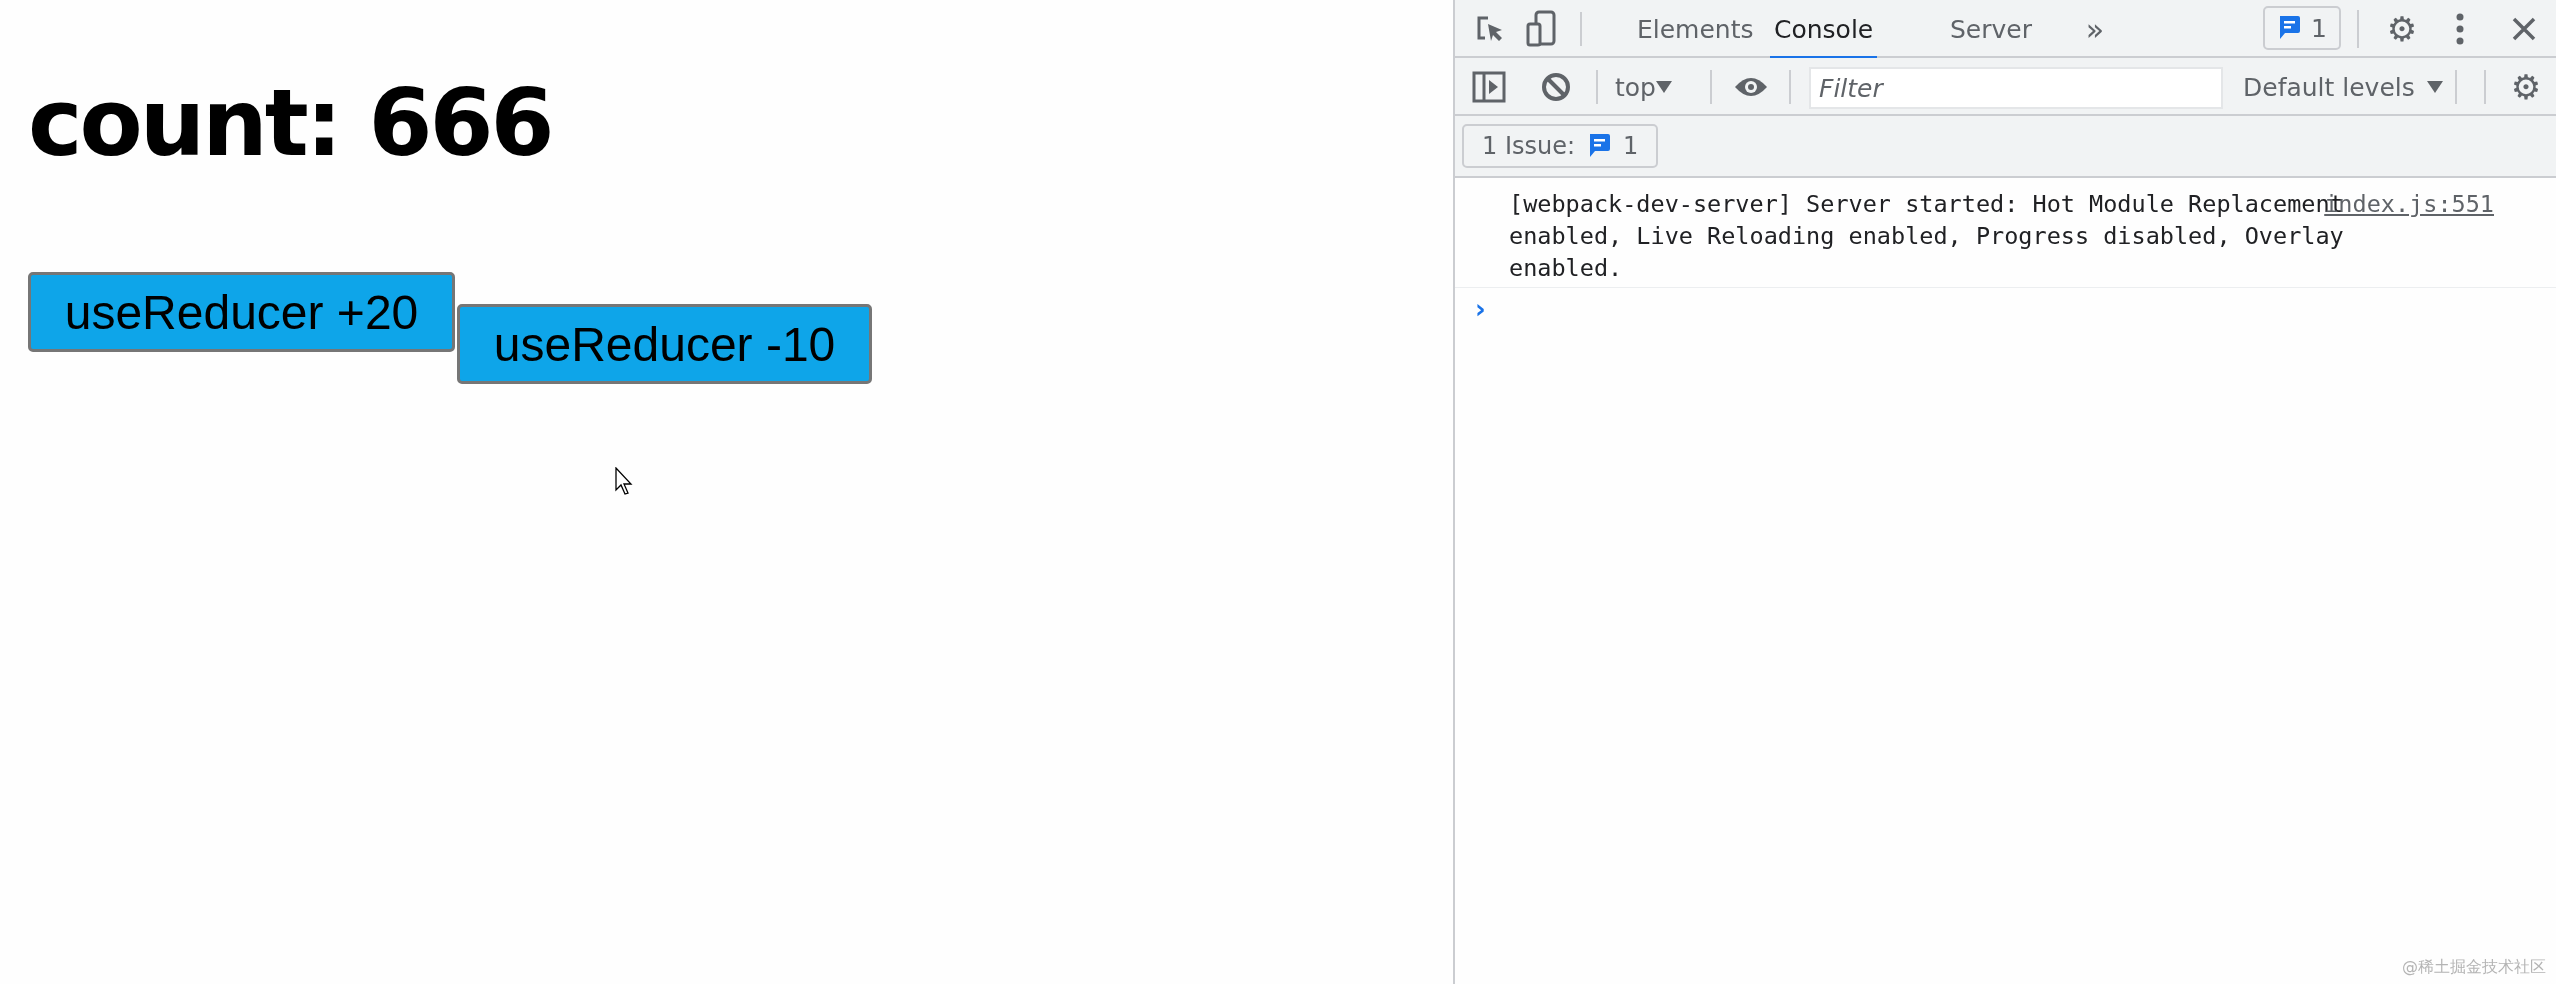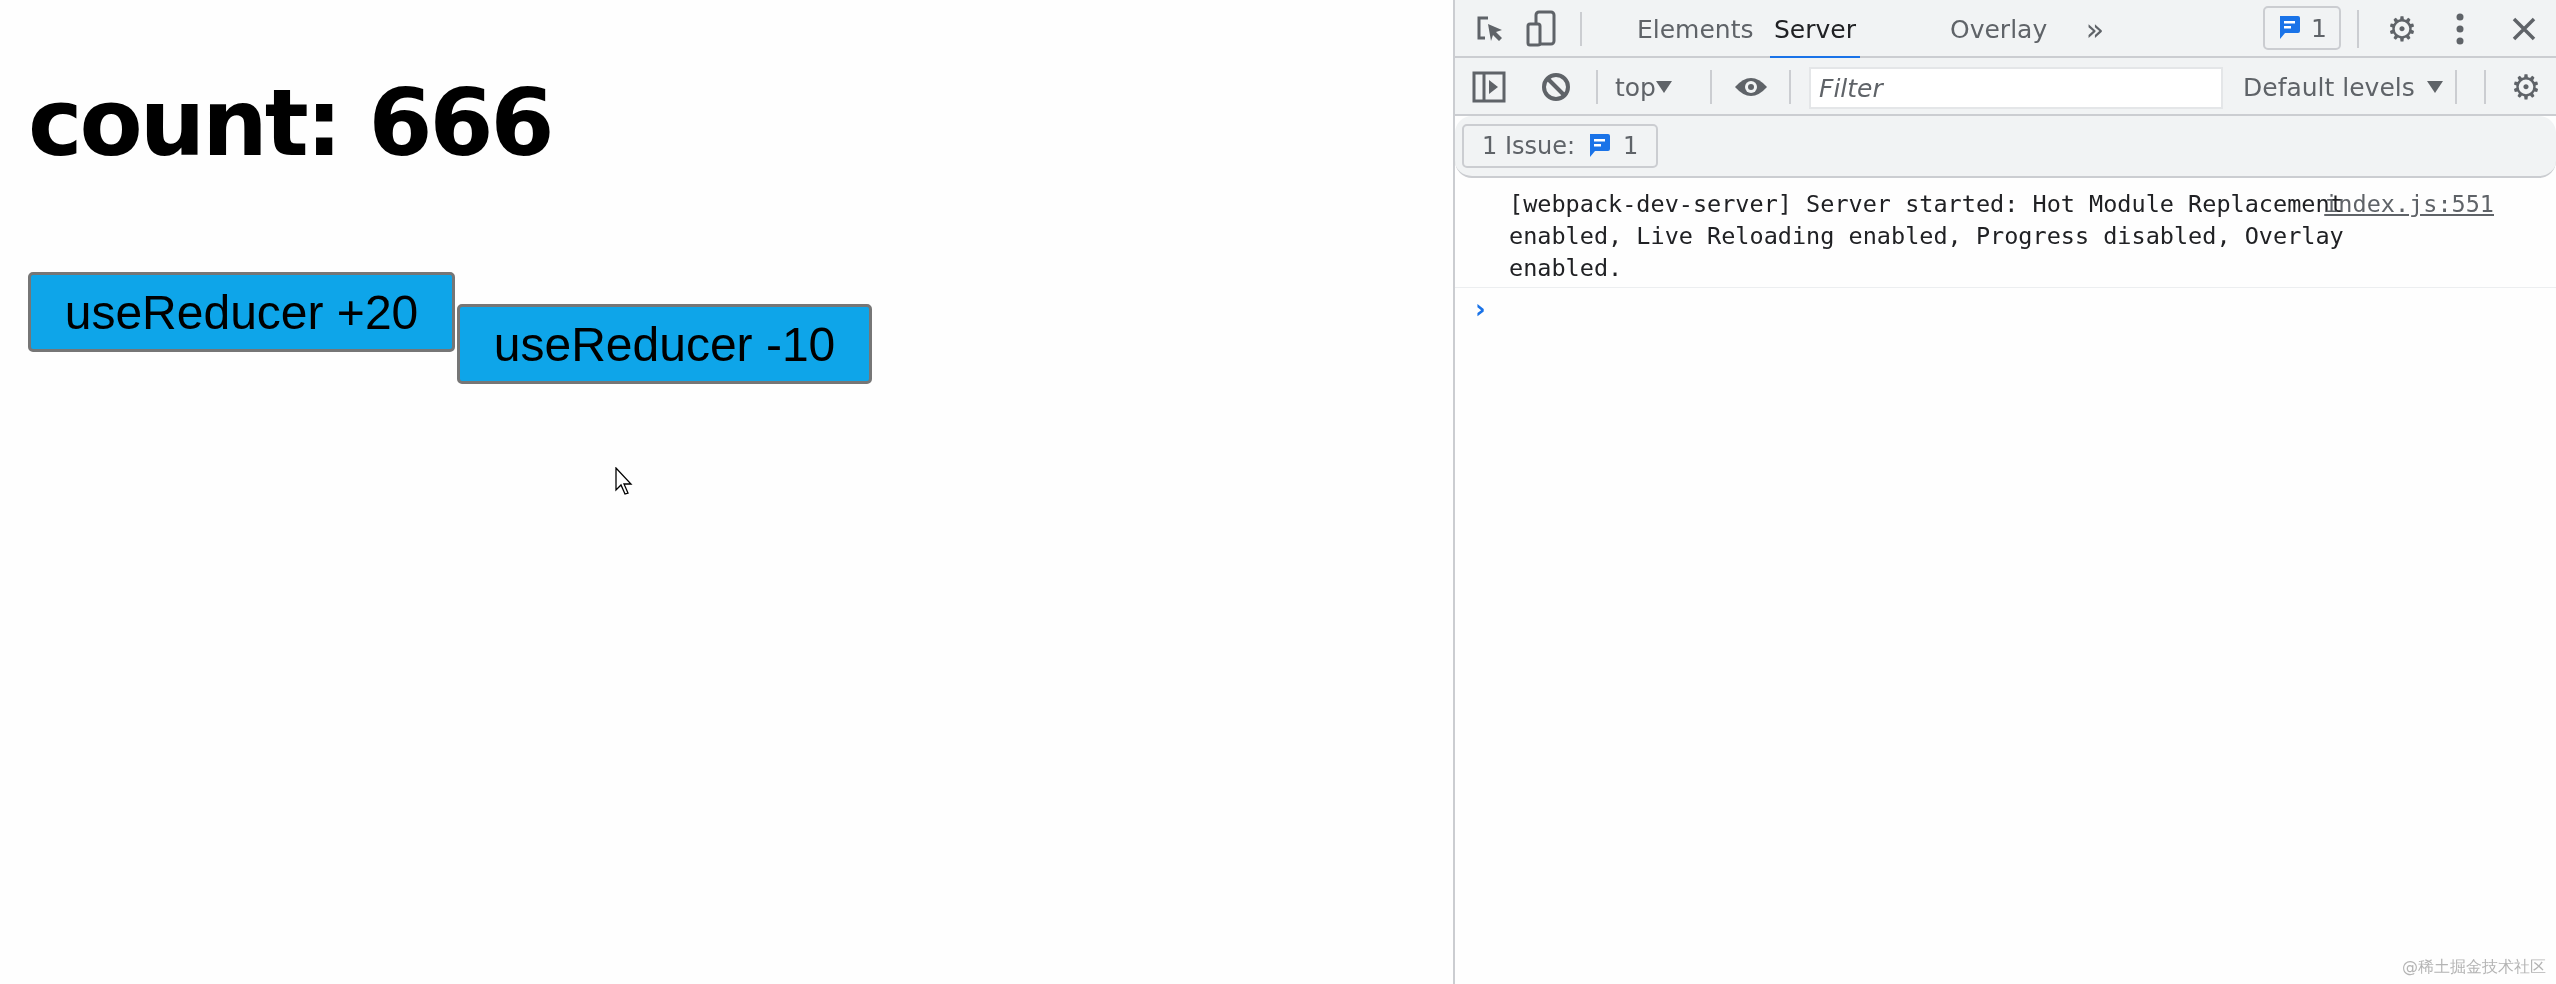--- a/index.html
+++ b/index.html
@@ -23,21 +23,21 @@
   .btn.b1 { width: 427px; }
   .btn.b2 { width: 415px; margin-top: 32px; }
   .cursor { position: absolute; left: 615px; top: 467px; width: 20px; height: 30px; }
 
   
   .devtools { position: absolute; left: 1453px; top: 0; width: 1103px; height: 984px;
     border-left: 2px solid #cbcdd1; background: #fefefe; }
   .bar { position: absolute; left: 0; width: 100%; background: #f1f3f4; border-bottom: 2px solid #cbcdd1; }
   .bar1 { top: 0; height: 58px; }
   .bar2 { top: 58px; height: 58px; }
-  .bar3 { top: 116px; height: 62px; border-radius: 17px; }
+  .bar3 { top: 116px; height: 62px; }
   .ic { position: absolute; display: flex; align-items: center; justify-content: center; color: #5f6368; cursor: pointer; }
   .vsep { position: absolute; width: 2px; background: #cbcdd1; }
   .tab { position: absolute; top: 0; height: 58px; display: flex; align-items: center;
     font-family: "DejaVu Sans", sans-serif; font-size: 25px; color: #5f6368; cursor: pointer; padding: 0 4px; }
   .tab.active { color: #202124; }
   .tab.active::after { content: ""; position: absolute; left: 0; right: 0; bottom: -2px; height: 4px; background: #1a73e8; }
   .issues-badge { position: absolute; top: 6px; left: 808px; width: 78px; height: 44px;
     border: 2px solid #cbcdd1; border-radius: 5px; background: #f1f3f4;
     display: flex; align-items: center; justify-content: center; gap: 10px;
     font-family: "DejaVu Sans", sans-serif; font-size: 25px; color: #5f6368; cursor: pointer; }
@@ -93,22 +93,22 @@
         </svg>
     </div>
     <div class="ic" style="left:70px;top:10px;width:34px;height:38px;">
       <svg width="32" height="38" viewBox="0 0 32 38">
           <rect x="10" y="2" width="18" height="32" rx="3" fill="none" stroke="#5f6368" stroke-width="3"></rect>
           <rect x="2" y="14" width="12" height="21" rx="2" fill="#f1f3f4" stroke="#5f6368" stroke-width="3"></rect>
         </svg>
     </div>
     <div class="vsep" style="left:125px;top:12px;height:34px;"></div>
     <div class="tab" style="left:178px;">Elements</div>
-    <div class="tab active" style="left:315px;">Server</div>
-    <div class="tab" style="left:491px;">Overlay</div>
+    <div class="tab active" style="left:315px;">Console</div>
+    <div class="tab" style="left:491px;">Server</div>
     <div class="ic" style="left:623px;top:12px;width:34px;height:34px;font-size:30px;">»</div>
     <div class="issues-badge">
       <svg width="24" height="28" viewBox="0 0 24 28">
           <path d="M3 2 H21 a2 2 0 0 1 2 2 V17 a2 2 0 0 1 -2 2 H8 L3 25 Z" fill="#1a73e8"></path>
           <rect x="7" y="7" width="11" height="2.5" fill="#fff"></rect>
           <rect x="7" y="12" width="7" height="2.5" fill="#fff"></rect>
         </svg>
       <span>1</span>
     </div>
     <div class="vsep" style="left:902px;top:10px;height:38px;"></div>

